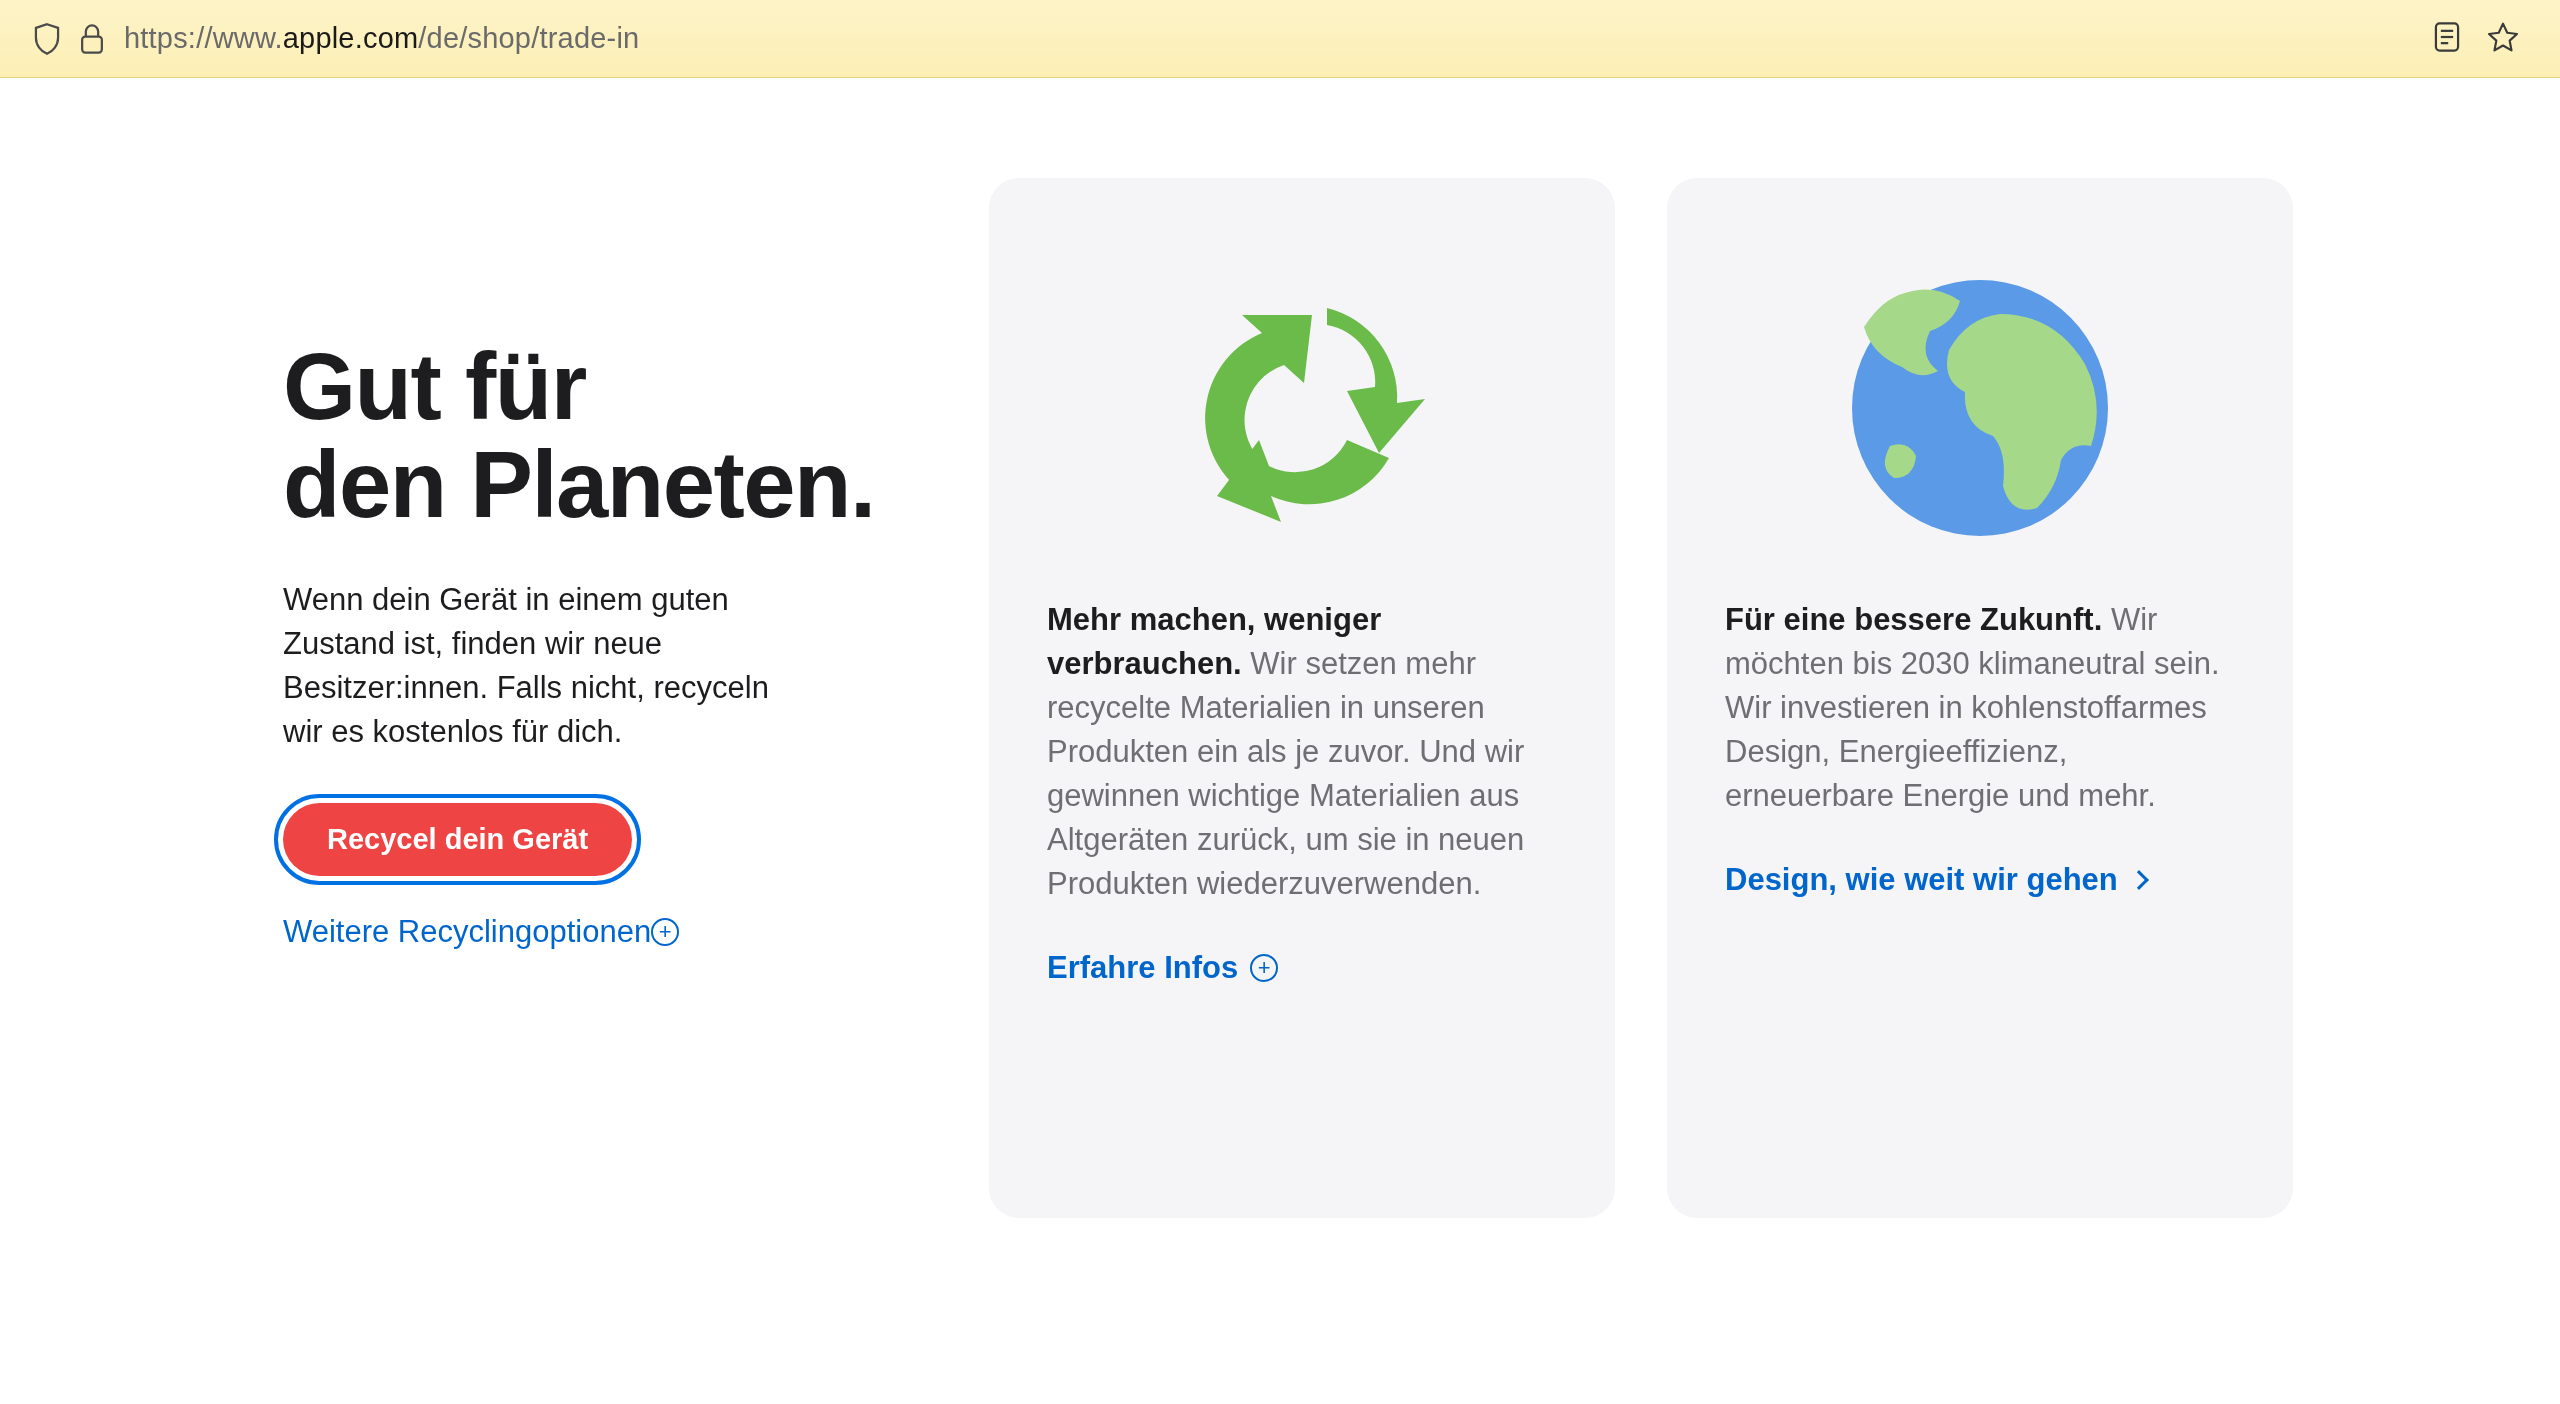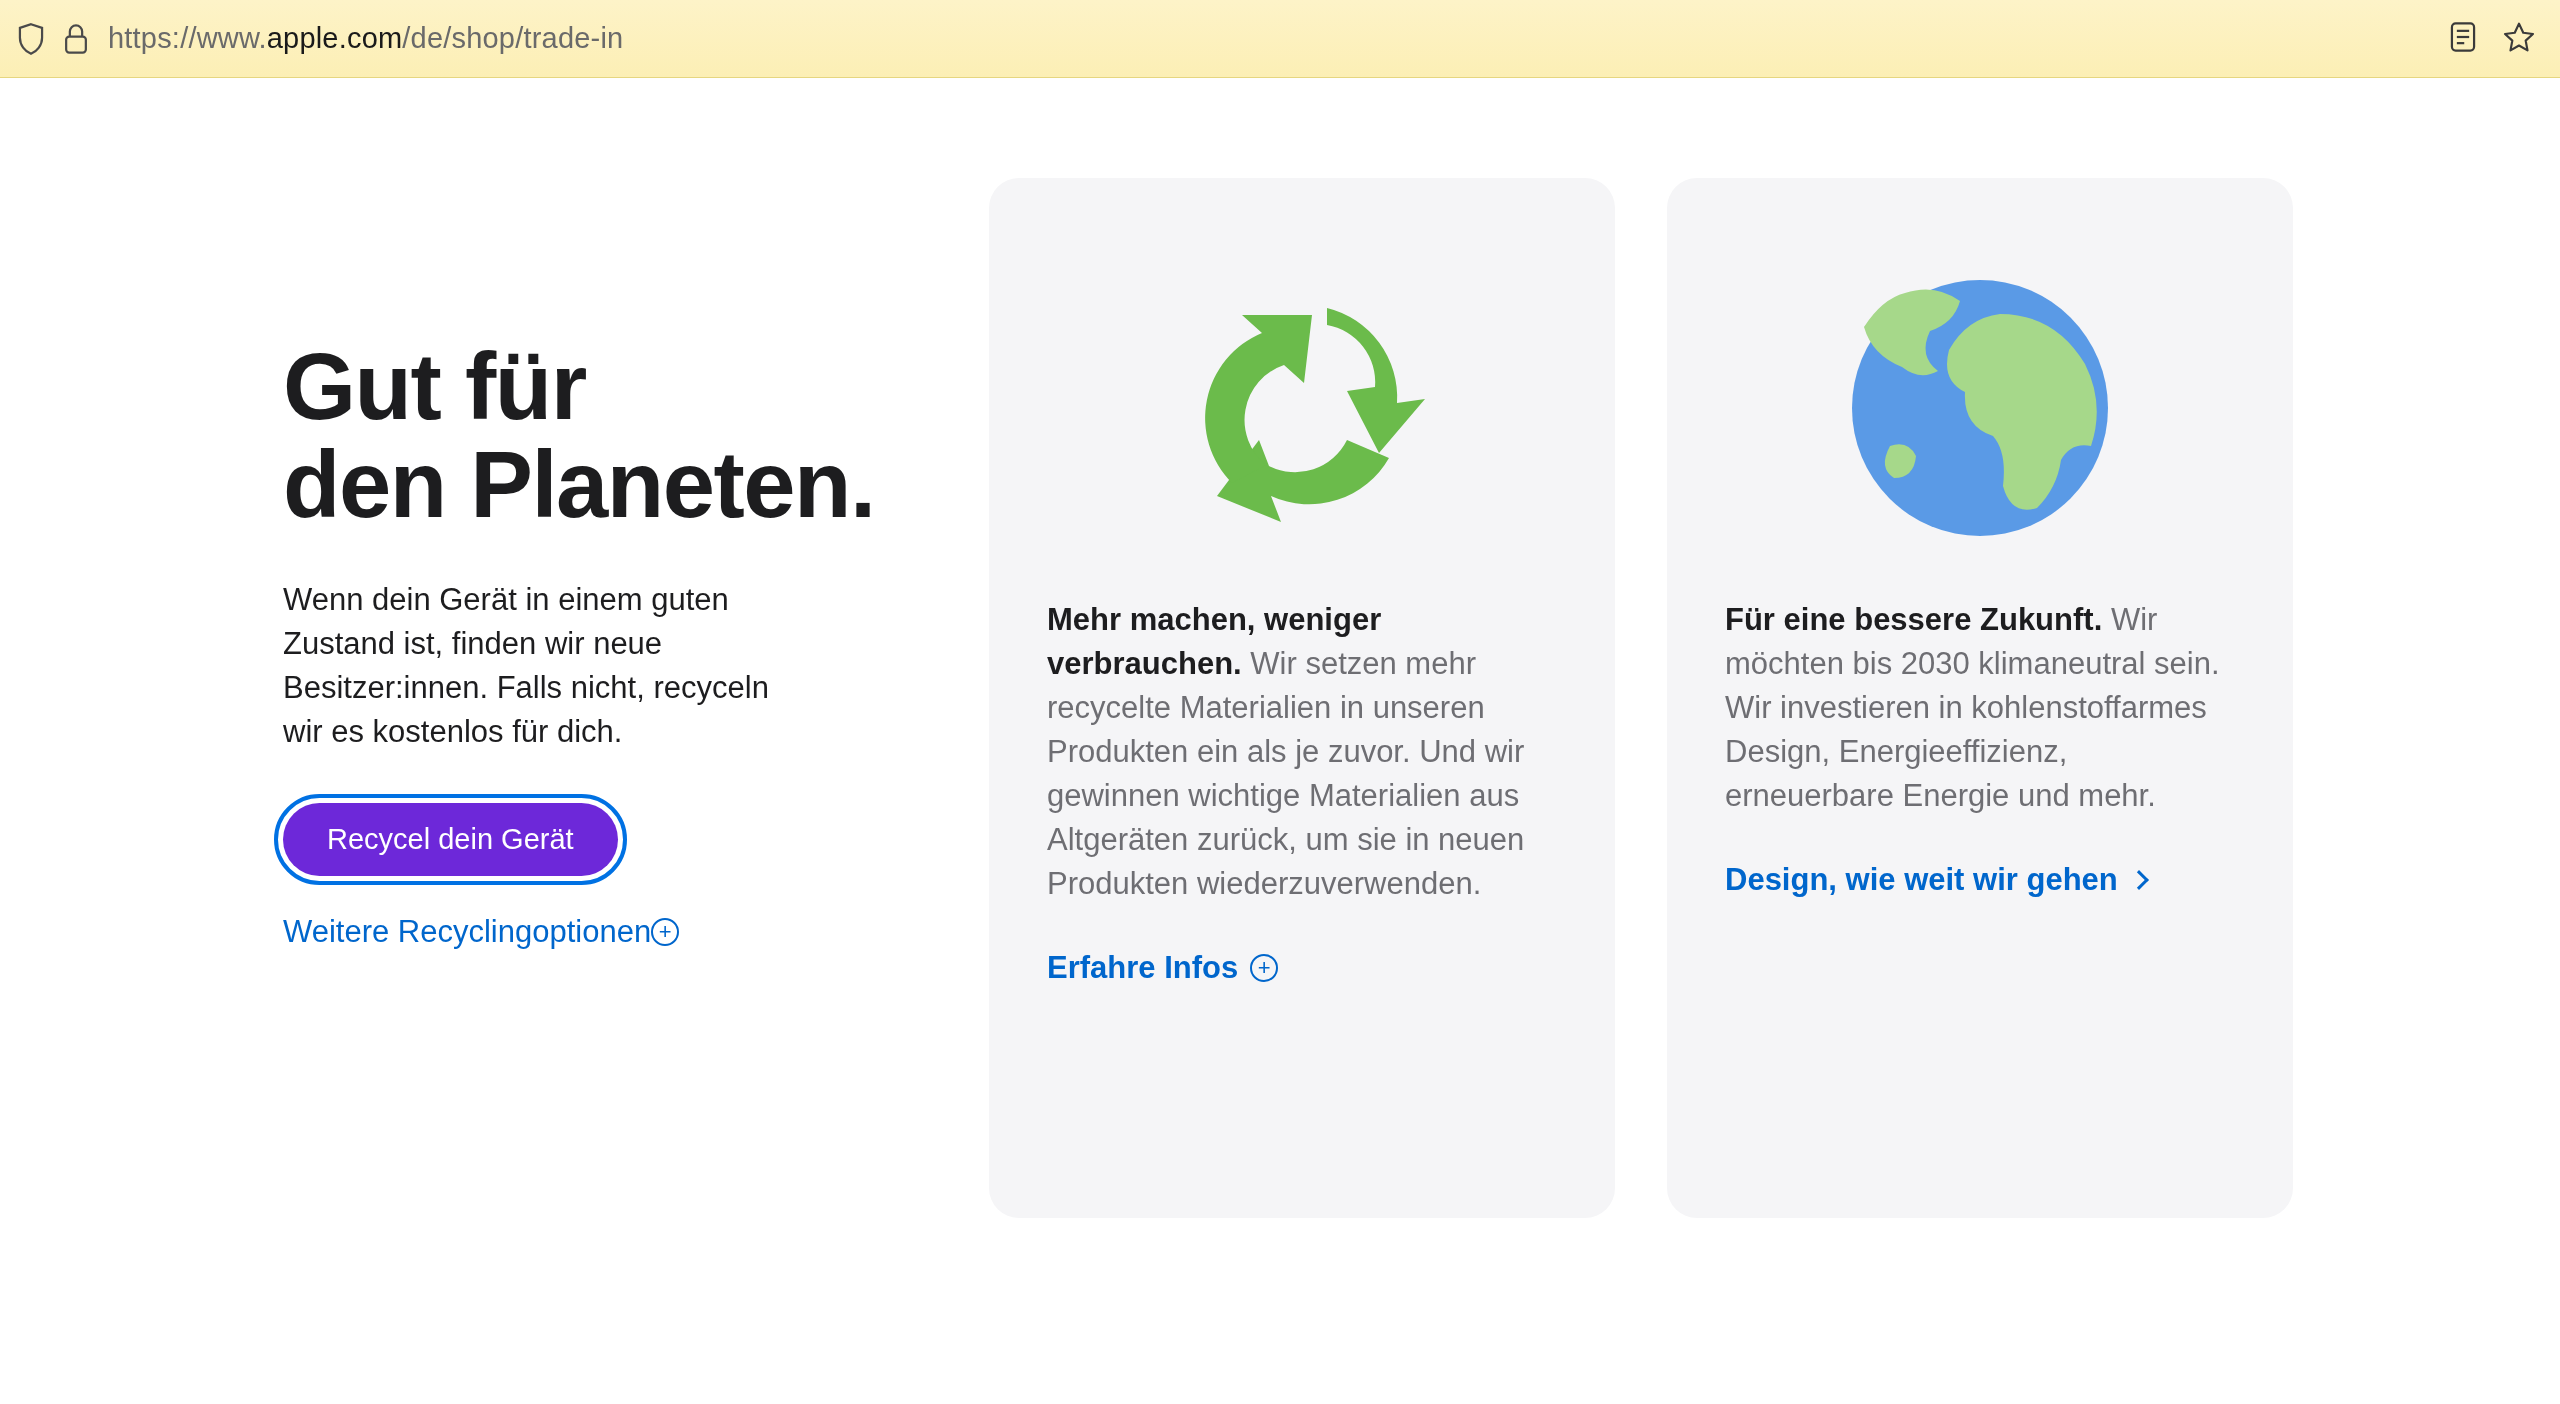--- a/index.html
+++ b/index.html
@@ -9,21 +9,21 @@
   width: 2560px;
   height: 1404px;
   overflow: hidden;
 }
 .browser-chrome {
   background: linear-gradient(#fdf3c8, #fcefb5);
   border-bottom: 1px solid #e6d680;
   height: 78px;
   display: flex;
   align-items: center;
-  padding: 0 16px;
+  padding: 0 32px;
 }
 .url-box {
   display: flex;
   align-items: center;
   gap: 18px;
   width: 100%;
 }
 .url-icons-left { display: flex; align-items: center; gap: 16px; }
 .shield-icon svg, .lock-icon svg { display: block; }
 .url-text {
@@ -65,28 +65,29 @@
   line-height: 1.43;
   color: #1d1d1f;
   font-weight: 400;
   max-width: 520px;
 }
 .cta {
   display: inline-flex;
   align-items: center;
   justify-content: flex-end;
   margin-top: 48px;
-  background: #6d28d9;
+  background: #ef4444;
   color: #fff;
   font-size: 29px;
   padding: 20px 44px;
   border: none;
   border-radius: 999px;
   cursor: pointer;
   position: relative;
+  font-weight: bold;
 }
 .cta-ring {
   position: absolute;
   inset: -9px;
   border: 4px solid #0071e3;
   border-radius: 999px;
   pointer-events: none;
 }
 .link-more {
   display: inline-flex;

